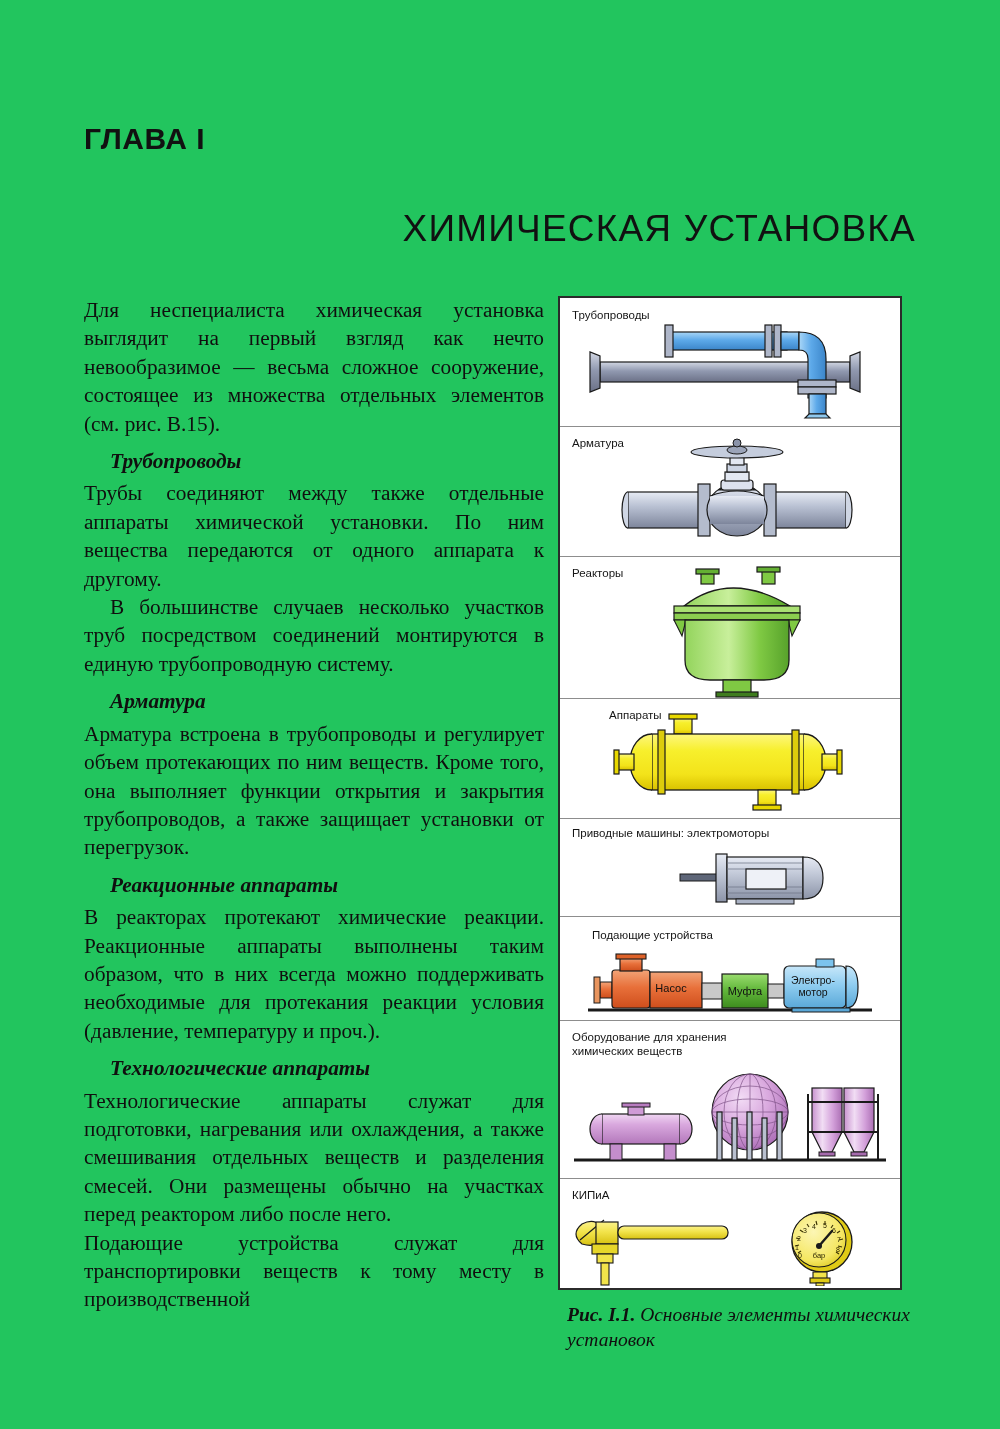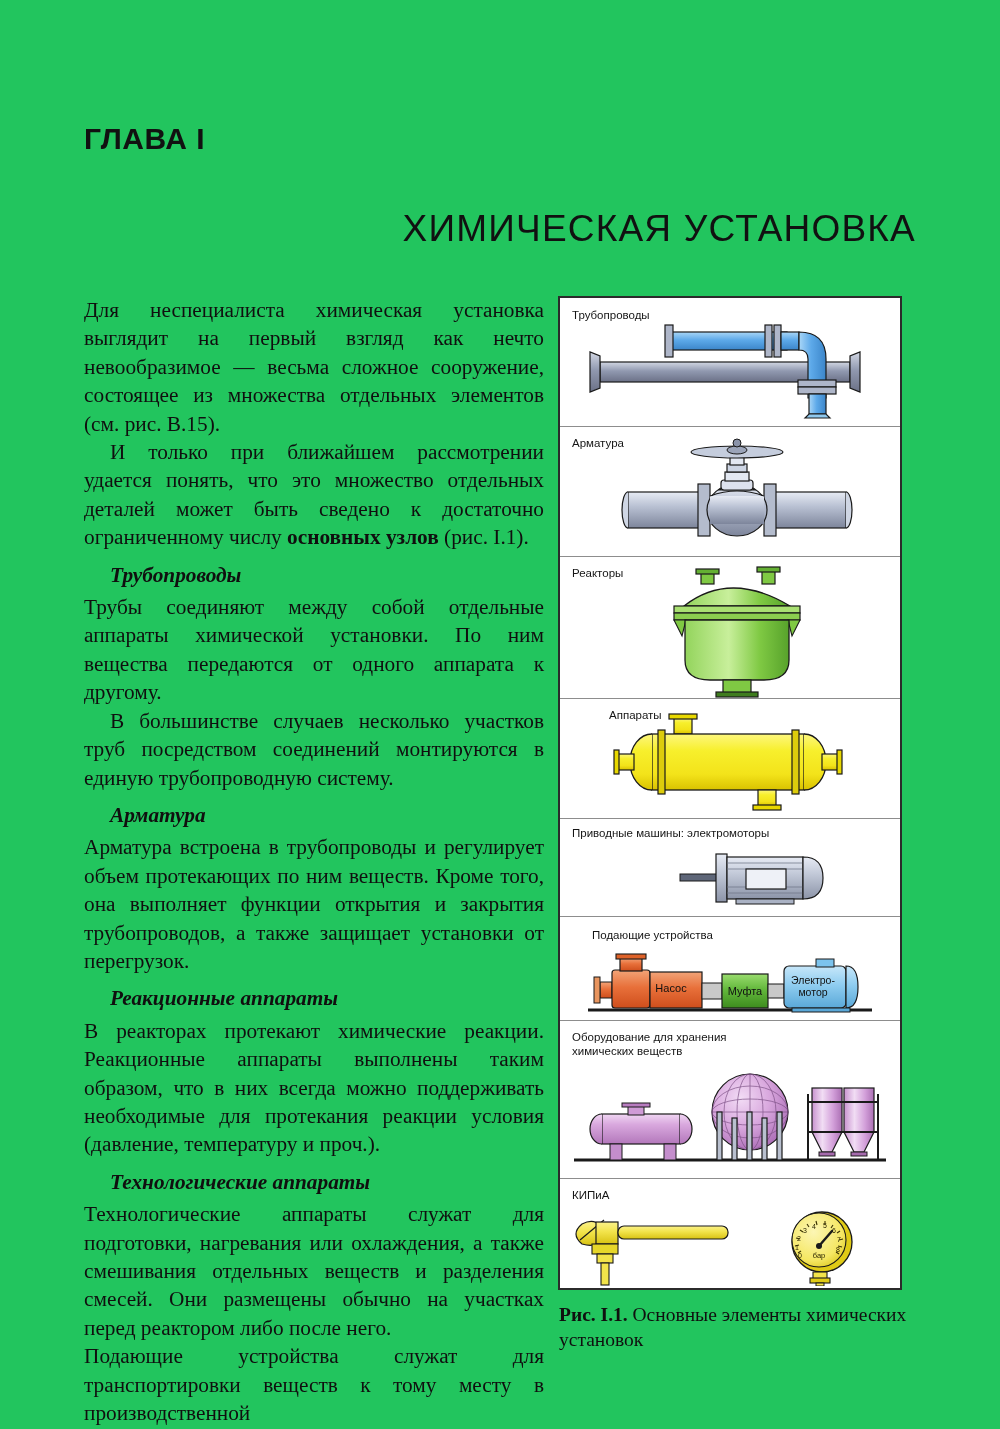--- a/index.html
+++ b/index.html
@@ -128,24 +128,23 @@
 
 <div class="page">
 
   <div class="chapter-label">ГЛАВА I</div>
   <div class="chapter-title">ХИМИЧЕСКАЯ УСТАНОВКА</div>
 
   <div class="text-col">
 
     <p class="para">Для неспециалиста химическая установка выглядит на первый взгляд как нечто невообразимое — весьма сложное сооружение, состоящее из множества отдельных элементов (см. рис. B.15).</p>
 
-    <p class="para indent"><span>И только при ближайшем рассмотрении удается понять, что это множество отдельных деталей может быть сведено к достаточно ограниченному числу </span><b>основных узлов</b><span> (рис. I.1).</span></p>
 
     <div class="sec-head">Трубопроводы</div>
-    <p class="para">Трубы соединяют между собой отдельные аппараты химической установки. По ним вещества передаются от одного аппарата к другому.</p>
+    <p class="para">Трубы соединяют между также отдельные аппараты химической установки. По ним вещества передаются от одного аппарата к другому.</p>
     <p class="para indent">В большинстве случаев несколько участков труб посредством соединений монтируются в единую трубопроводную систему.</p>
 
     <div class="sec-head">Арматура</div>
     <p class="para">Арматура встроена в трубопроводы и регулирует объем протекающих по ним веществ. Кроме того, она выполняет функции открытия и закрытия трубопроводов, а также защищает установки от перегрузок.</p>
 
     <div class="sec-head">Реакционные аппараты</div>
     <p class="para">В реакторах протекают химические реакции. Реакционные аппараты выполнены таким образом, что в них всегда можно поддерживать необходимые для протекания реакции условия (давление, температуру и проч.).</p>
 
     <div class="sec-head">Технологические аппараты</div>
     <p class="para">Технологические аппараты служат для подготовки, нагревания или охлаждения, а также смешивания отдельных веществ и разделения смесей. Они размещены обычно на участках перед реактором либо после него.</p>
@@ -497,18 +496,18 @@
         <line x1="259" y1="40" x2="272" y2="25" stroke="#1a1a1a" stroke-width="2.4" stroke-linecap="round"></line>
         <circle cx="259" cy="40" r="3" fill="#1a1a1a"></circle>
 
         <rect x="253" y="66" width="14" height="7" fill="#f2e34a" stroke="#1a1a1a" stroke-width="1.1"></rect>
         <rect x="250" y="72" width="20" height="5" fill="#e0cb16" stroke="#1a1a1a" stroke-width="1.1"></rect>
         <rect x="256" y="77" width="8" height="3" fill="#f2e34a" stroke="#1a1a1a" stroke-width="1"></rect>
       </svg>
 
     </div>
 
-    <div class="caption" style="position:absolute; left:1px; top:1006px; width:356px;">
+    <div class="caption" style="position:absolute; left:9px; top:1006px; width:356px;font-style:italic;">
       <b>Рис. I.1.</b><span> Основные элементы химических установок</span>
     </div>
   </div>
 
 </div>
 
 </body></html>

